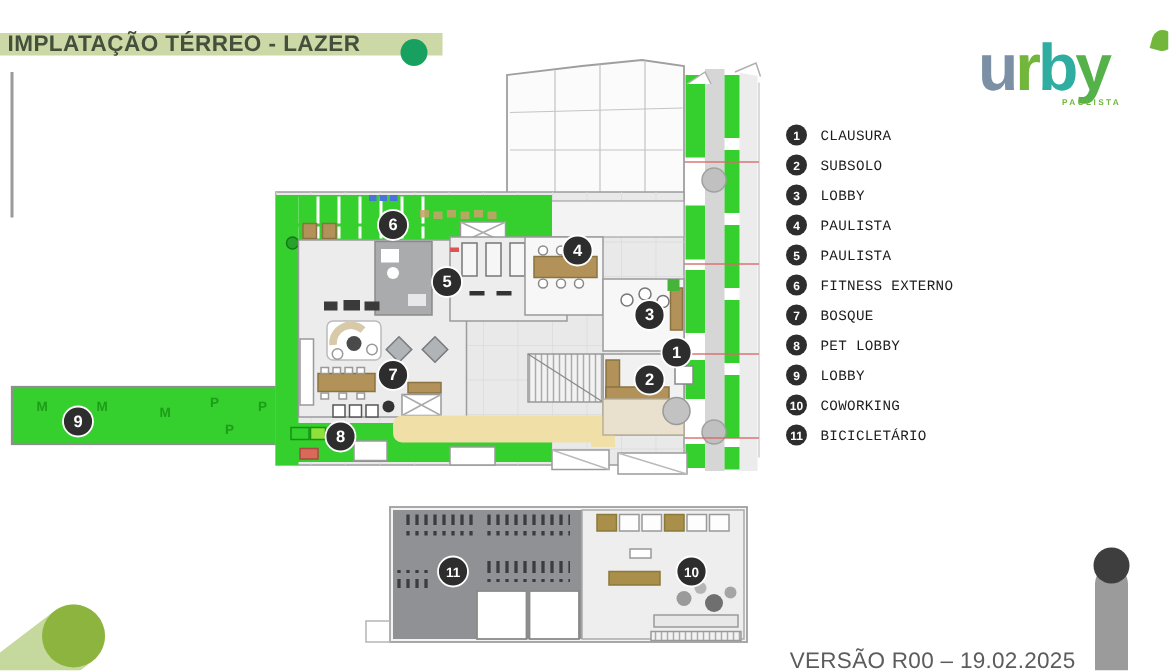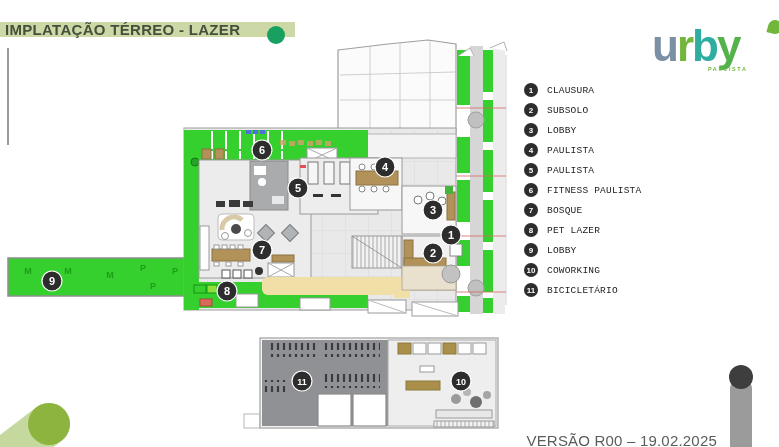--- a/index.html
+++ b/index.html
@@ -380,29 +380,29 @@
       <div class="legend-row">
         <span class="legend-badge">4</span>
         <span class="legend-label">PAULISTA</span>
       </div>
       <div class="legend-row">
         <span class="legend-badge">5</span>
         <span class="legend-label">PAULISTA</span>
       </div>
       <div class="legend-row">
         <span class="legend-badge">6</span>
-        <span class="legend-label">FITNESS PAULISTA</span>
+        <span class="legend-label">FITNESS EXTERNO</span>
       </div>
       <div class="legend-row">
         <span class="legend-badge">7</span>
         <span class="legend-label">BOSQUE</span>
       </div>
       <div class="legend-row">
         <span class="legend-badge">8</span>
-        <span class="legend-label">PET LAZER</span>
+        <span class="legend-label">PET LOBBY</span>
       </div>
       <div class="legend-row">
         <span class="legend-badge">9</span>
         <span class="legend-label">LOBBY</span>
       </div>
       <div class="legend-row">
         <span class="legend-badge">10</span>
         <span class="legend-label">COWORKING</span>
       </div>
       <div class="legend-row">

